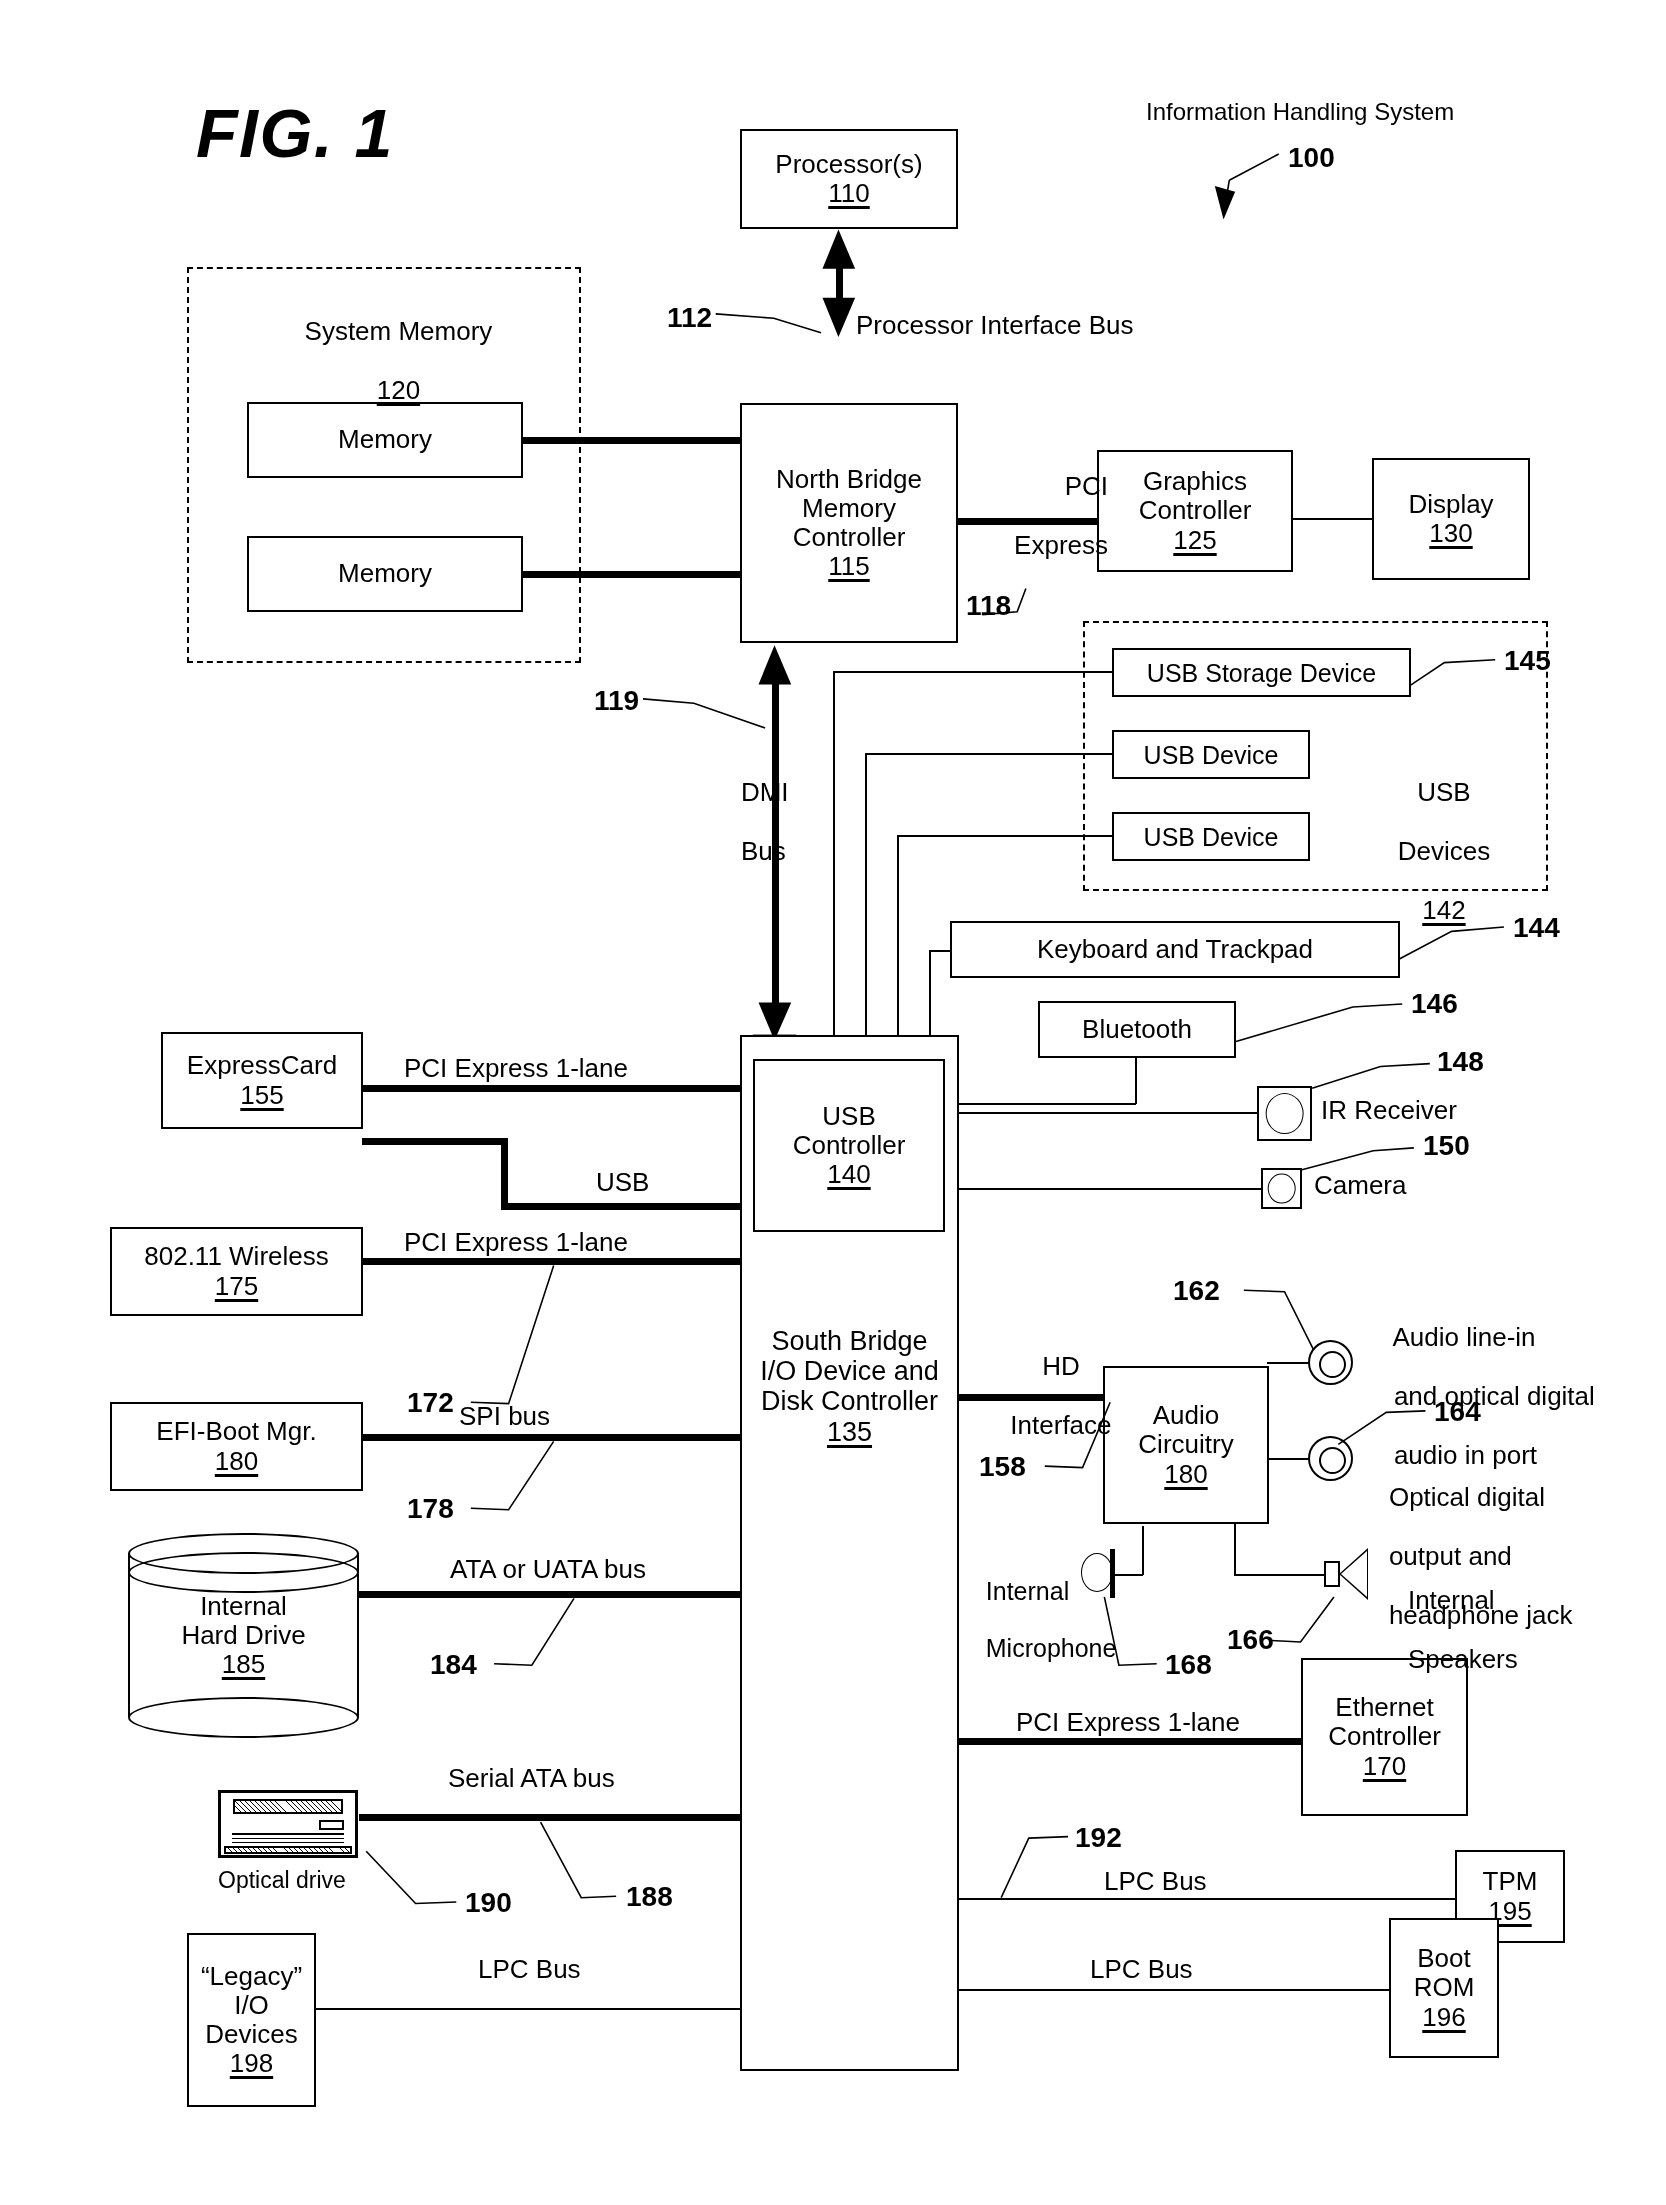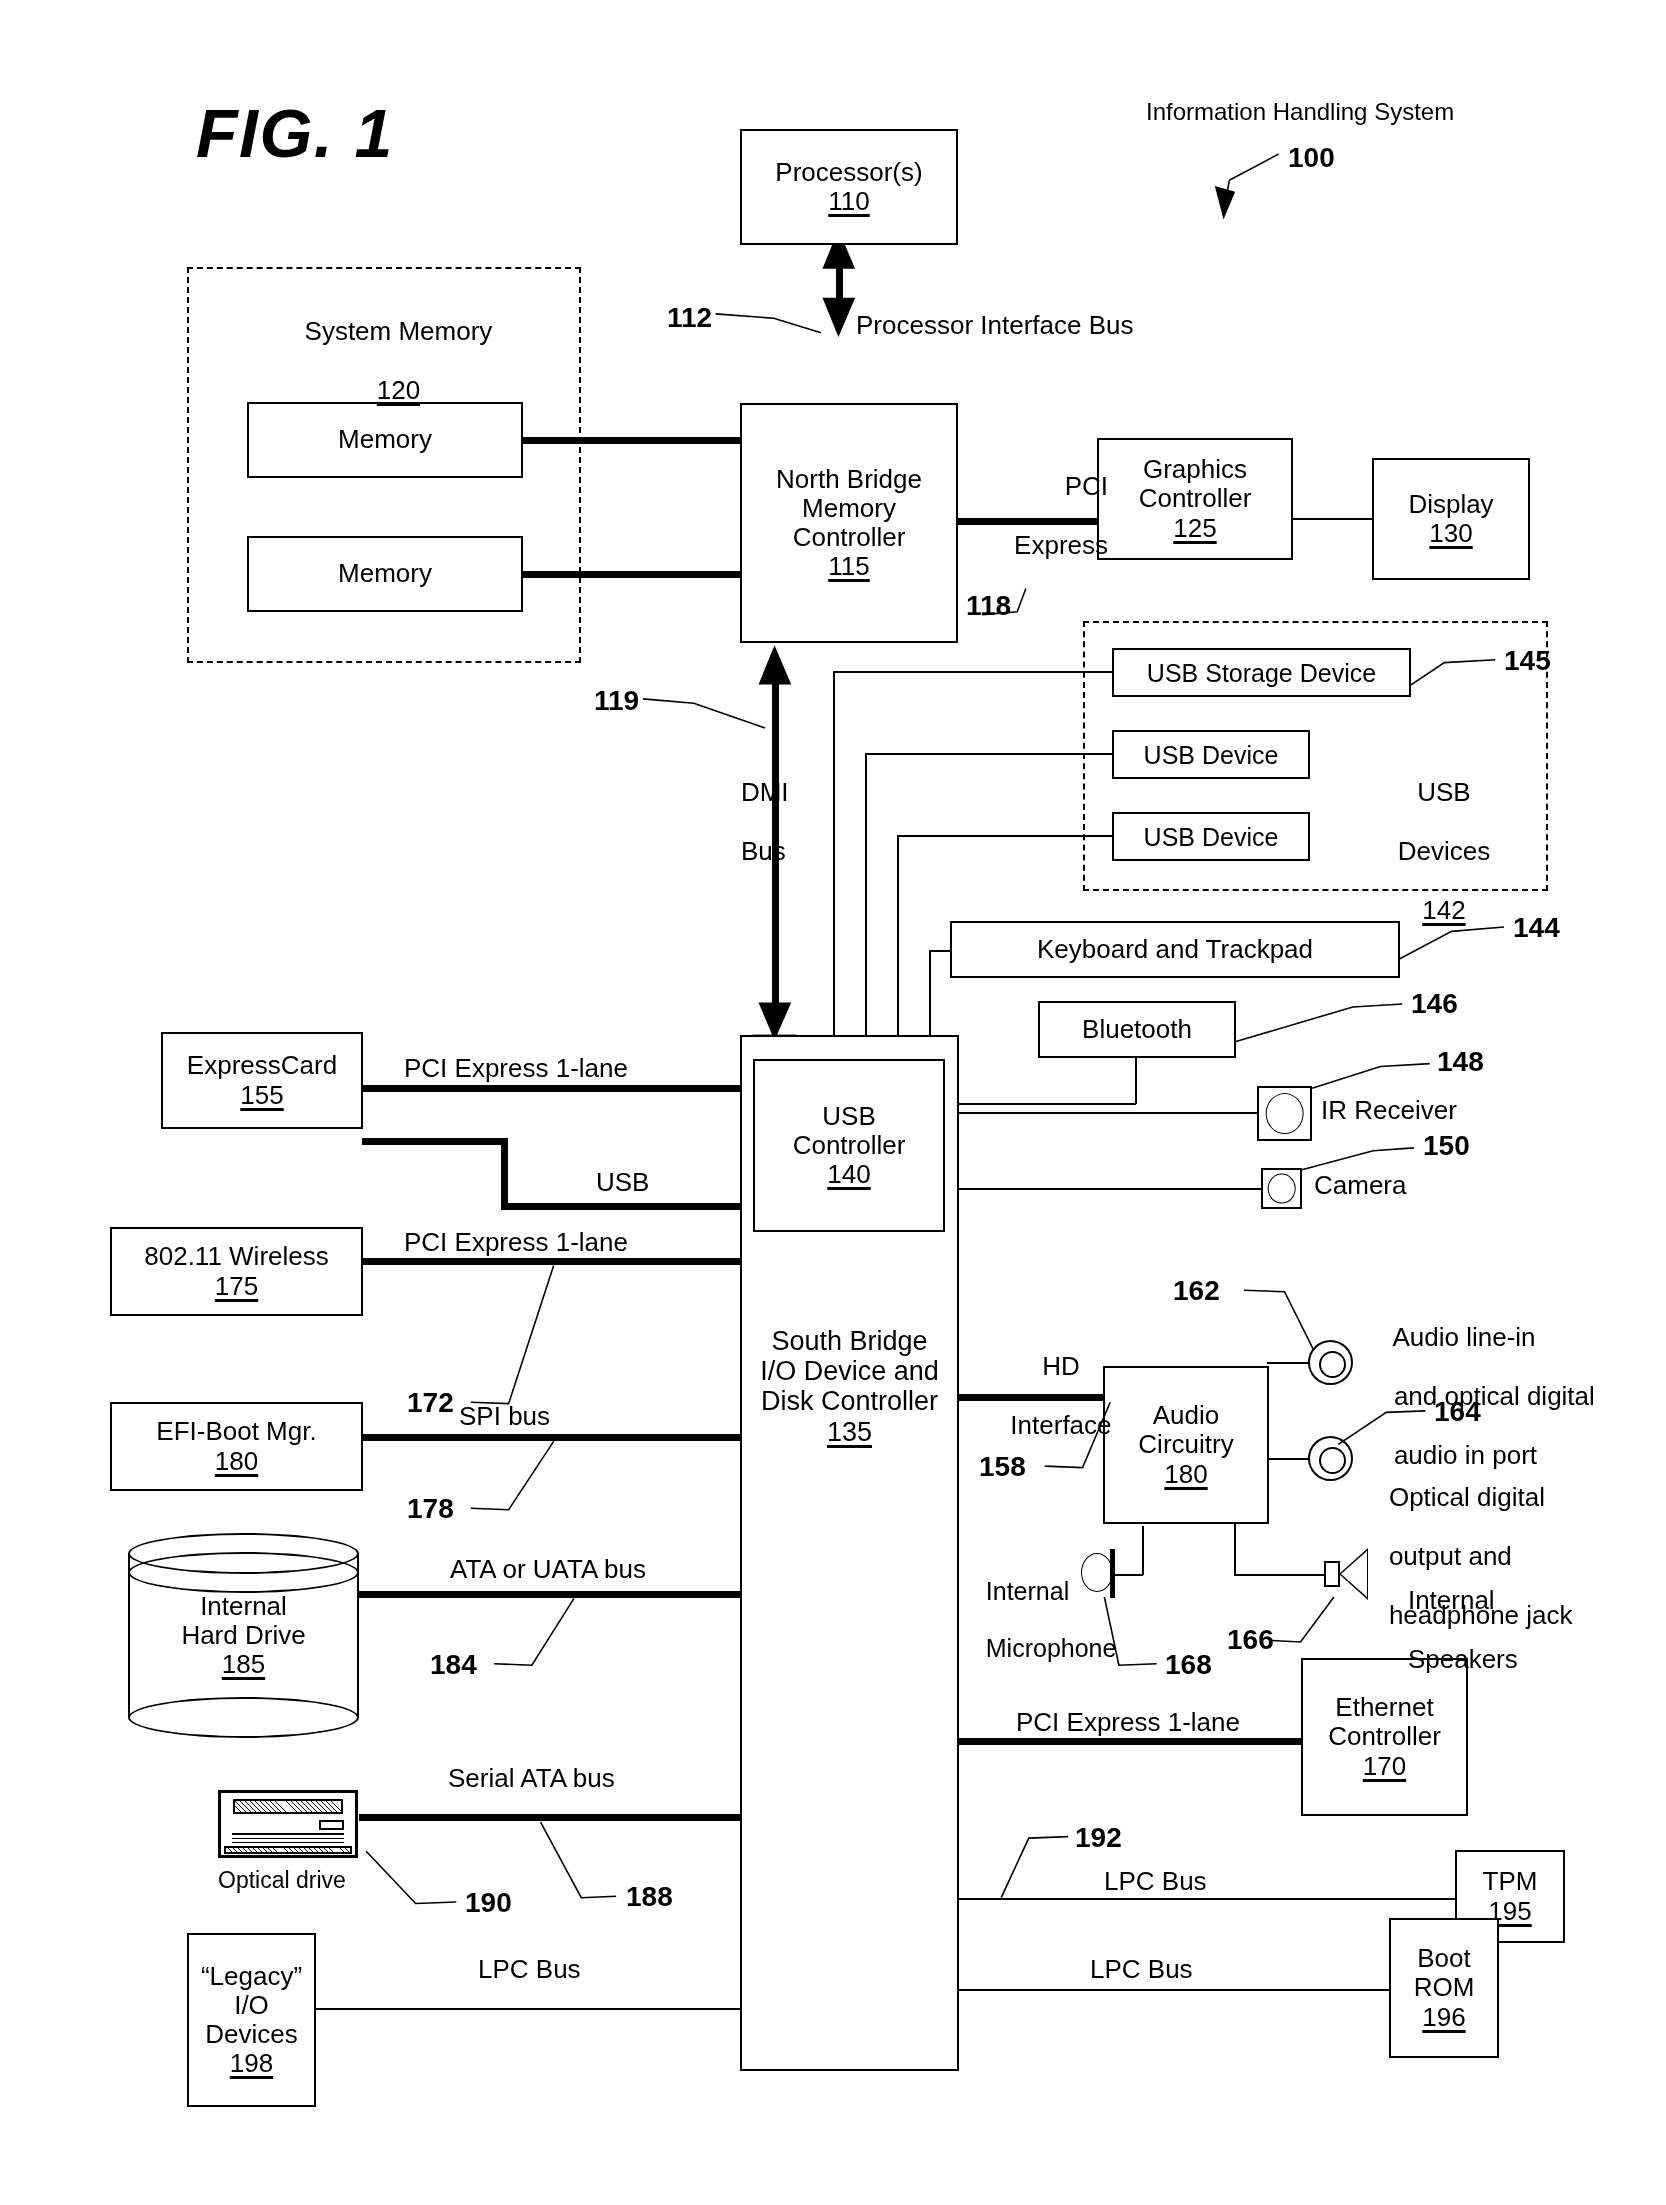--- a/index.html
+++ b/index.html
@@ -267,21 +267,21 @@
   <div class="box" style="left:247px; top:402px; width:276px; height:76px;">
     <span>Memory</span>
   </div>
   <div class="box" style="left:247px; top:536px; width:276px; height:76px;">
     <span>Memory</span>
   </div>
 
   <div class="bus" style="left:522px; top:437px; width:221px;"></div>
   <div class="bus" style="left:522px; top:571px; width:221px;"></div>
 
-  <div class="box" style="left:740px; top:129px; width:218px; height:116px;">
+  <div class="box" style="left:740px; top:129px; width:218px; height:100px;">
     <span>Processor(s)</span>
     <span class="ref">110</span>
   </div>
 
   <div class="busv" style="left:836px; top:240px; height:87px;"></div>
   <svg id="arrows-proc" style="position:absolute; left:0; top:0; width:1666px; height:2205px; z-index:4; pointer-events:none;" viewBox="0 0 2293 3035" width="1666" height="2205">
     <polygon points="1154,316 1132,370 1177,370" fill="#000"></polygon>
     <polygon points="1154,464 1132,410 1177,410" fill="#000"></polygon>
   </svg>
   <div class="label" style="left:856px; top:311px;">Processor Interface Bus</div>
@@ -294,21 +294,21 @@
     <span class="ref">115</span>
   </div>
 
   <div class="label" style="left:977px; top:442px; text-align:right; width:131px;">
     <span>PCI</span><br>
     <span>Express</span>
   </div>
   <div class="bus" style="left:955px; top:518px; width:142px;"></div>
   <div class="reflabel" style="left:966px; top:592px;">118</div>
 
-  <div class="box" style="left:1097px; top:438px; width:196px; height:122px;">
+  <div class="box" style="left:1097px; top:450px; width:196px; height:122px;">
     <span>Graphics</span>
     <span>Controller</span>
     <span class="ref">125</span>
   </div>
   <div class="wire" style="left:1292px; top:518px; width:81px;"></div>
   <div class="box" style="left:1372px; top:458px; width:158px; height:122px;">
     <span>Display</span>
     <span class="ref">130</span>
   </div>
 

